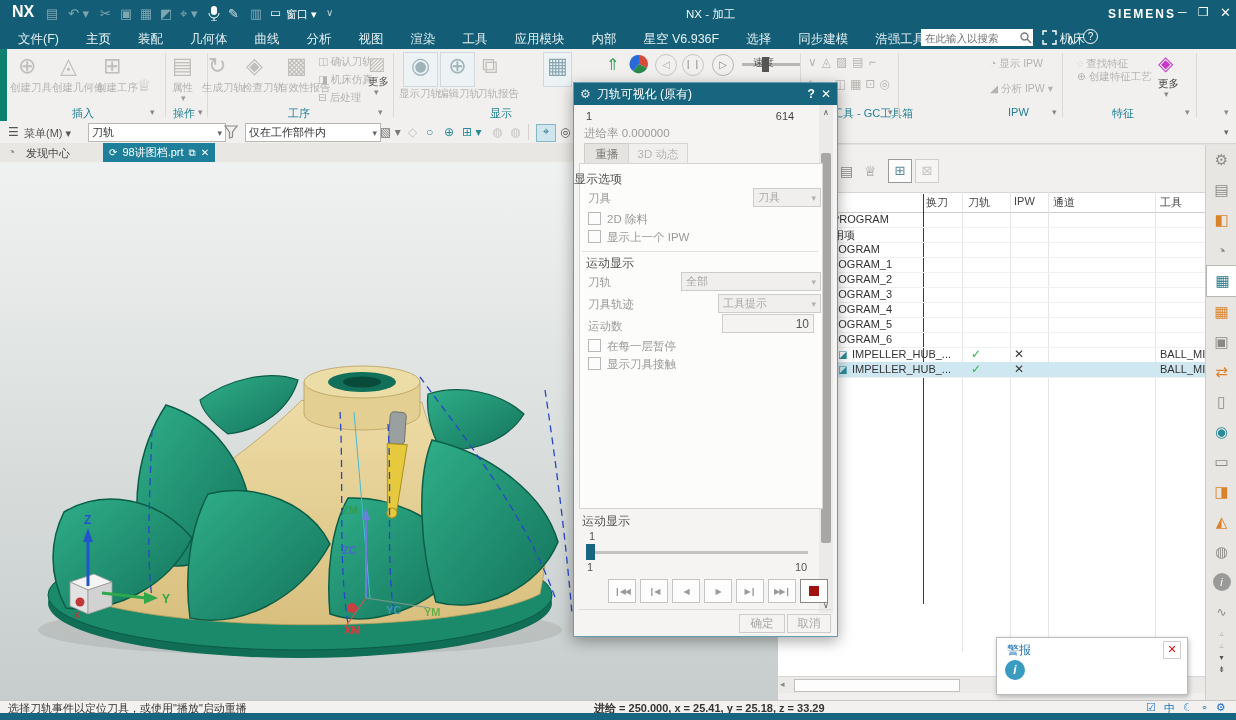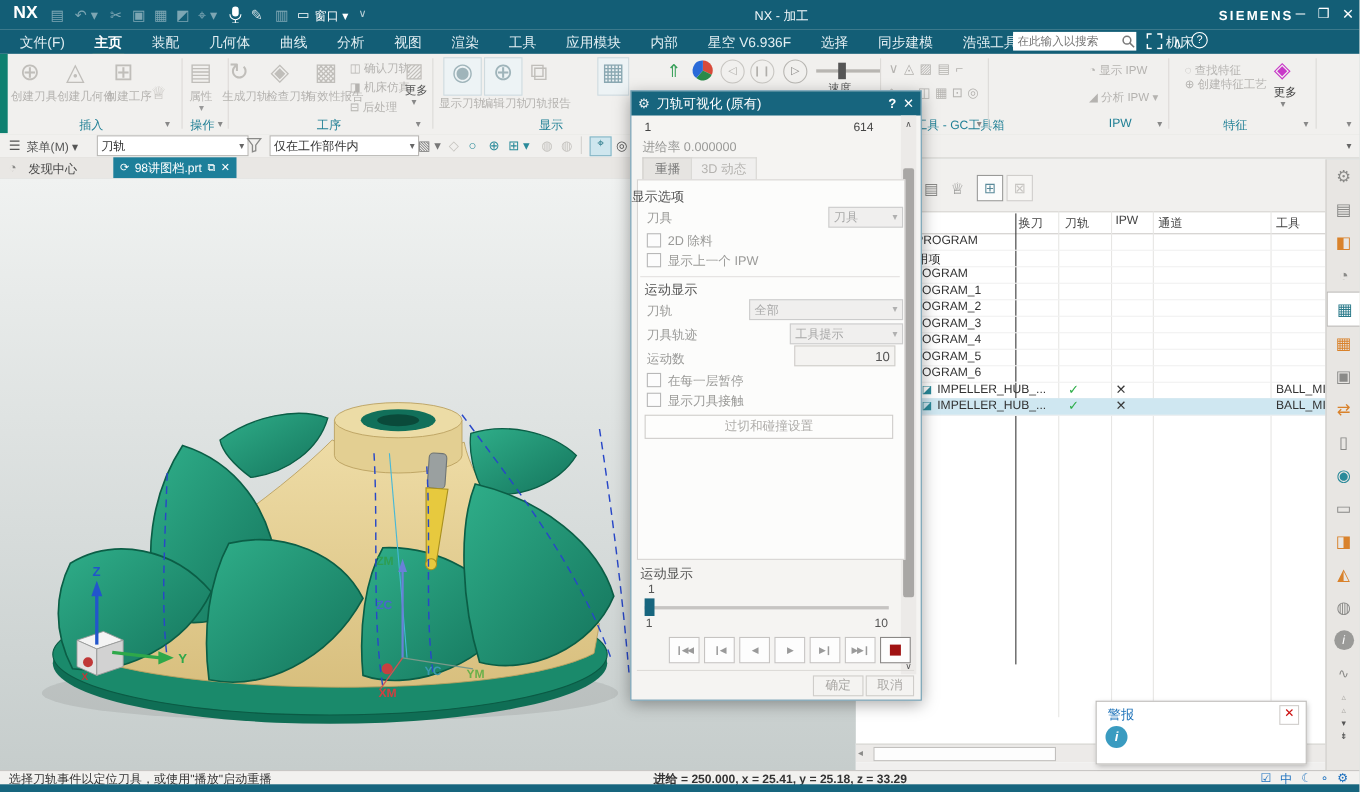--- a/index.html
+++ b/index.html
@@ -4,21 +4,21 @@
 <style>
   html,body{margin:0;padding:0}
   body{width:1236px;height:720px;position:relative;overflow:hidden;
        font-family:"Liberation Sans","DejaVu Sans",sans-serif;background:#dfe3e2;font-size:12px}
   .abs{position:absolute}
   
   .titlebar{left:0;top:0;width:1236px;height:27px;background:#135e76;color:#fff}
   .menubar{left:0;top:27px;width:1236px;height:22px;background:#135e76;color:#e8f2f5}
   .qicon{color:rgba(255,255,255,.45);font-size:13px;margin-right:9px}
   .menu-tab{font-size:12.5px;color:#e3eff3;padding:2px 2px;cursor:default}
-  .menu-tab.active{color:#fff;font-weight:bold;border-bottom:3px solid #d9c878;padding-bottom:1px}
+  .menu-tab.active{color:#fff;font-weight:normal;border-bottom:3px solid #d9c878;padding-bottom:1px}
   
   .ribbon{left:0;top:49px;width:1236px;height:73px;background:#f1f0ee;border-bottom:1px solid #d5d3d1}
   .glabel{color:#1f7f95;font-size:11px}
   .dis{color:#b5b3b0}
   .bigico{font-size:22px;color:#c0beba;line-height:26px}
   .vsep{width:1px;background:#dcdad7;top:4px;height:64px}
   .boxico{background:#edf3f5;border:1px solid #cfdade}
   
   .toolbar2{left:0;top:122px;width:1236px;height:21px;background:#f1f0ee;border-bottom:1px solid #d8d6d3;color:#555}
   .combo{background:#fff;border:1px solid #b9b7b4;height:17px;font-size:11px;color:#333;display:flex;align-items:center;padding:0 3px}
@@ -165,21 +165,21 @@
     <circle cx="11" cy="11" r="9" fill="#e8e6e2"></circle>
       <path d="M11,11 L11,2 A9,9 0 0 1 19,15 Z" fill="#d84a3a"></path>
       <path d="M11,11 L19,15 A9,9 0 0 1 5,18 Z" fill="#2a8a4a"></path>
       <path d="M11,11 L5,18 A9,9 0 0 1 11,2 Z" fill="#2a6ad8"></path>
     </svg>
   <span class="abs" style="left:655px;top:5px;width:20px;height:20px;border:1px solid #c8c6c2;border-radius:50%;text-align:center;line-height:19px;color:#b0aeaa;font-size:10px">◁</span>
   <span class="abs" style="left:682px;top:5px;width:20px;height:20px;border:1px solid #c8c6c2;border-radius:50%;text-align:center;line-height:19px;color:#b0aeaa;font-size:9px;letter-spacing:1px">❙❙</span>
   <span class="abs" style="left:712px;top:5px;width:20px;height:20px;border:1px solid #b8b6b2;border-radius:50%;text-align:center;line-height:19px;color:#8a8886;font-size:10px">▷</span>
   <div class="abs" style="left:742px;top:14px;width:58px;height:3px;background:#b8b6b2"></div>
   <div class="abs" style="left:762px;top:8px;width:7px;height:15px;background:#555"></div>
-  <span class="abs" style="left:753px;top:25px;font-size:10.5px;color:#555">速度</span>
+  <span class="abs" style="left:753px;top:7px;font-size:10.5px;color:#555">速度</span>
   <div class="abs vsep" style="left:800px"></div>
 
   <div class="abs dis" style="left:808px;top:6px;font-size:12px;letter-spacing:5px">∨◬▨▤⌐</div>
   <div class="abs dis" style="left:806px;top:28px;font-size:12px;letter-spacing:4px">◇▭◫▦⊡◎</div>
   <span class="abs glabel" style="left:810px;top:57px">加工工具 - GC工具箱</span>
   <span class="abs" style="left:888px;top:58px;color:#888;font-size:9px">▾</span>
   <div class="abs vsep" style="left:898px"></div>
 
   <span class="abs dis" style="left:990px;top:8px;font-size:10.5px"><span>◔ </span><span>显示 IPW</span></span>
   <span class="abs dis" style="left:990px;top:33px;font-size:10.5px"><span>◢ </span><span>分析 IPW</span> ▾</span>
@@ -457,21 +457,20 @@
     </div>
   <span class="abs dtext" style="left:14px;top:214px">刀具轨迹</span>
   <div class="abs ddrop" style="left:144px;top:211px;width:93px">
       <span>工具提示</span>
       <span class="dd">▾</span>
     </div>
   <span class="abs dtext" style="left:14px;top:236px">运动数</span>
   <input class="abs" style="left: 148px; top: 231px; width: 84px; height: 15px; border: 1px solid rgb(207, 205, 202); background: rgb(244, 243, 241); text-align: right; font-size: 12px; color: rgb(85, 85, 85); padding-right: 4px;" value="10">
   <div class="abs" style="left:14px;top:256px"><span class="cb"></span><span class="dtext">在每一层暂停</span></div>
   <div class="abs" style="left:14px;top:274px"><span class="cb"></span><span class="dtext">显示刀具接触</span></div>
-  <div class="abs" style="left:12px;top:294px;width:224px;height:20px;background:#fdfdfc;border:1px solid #cfcdca;text-align:center;line-height:20px;color:#b0aeab;font-size:11.5px">过切和碰撞设置</div>
 
   <span class="abs dhead" style="left:8px;top:430px">运动显示</span>
   <span class="abs" style="left:15px;top:447px;color:#555;font-size:11px">1</span>
   <div class="abs" style="left:12px;top:468px;width:222px;height:3px;background:#c6c4c2"></div>
   <div class="abs" style="left:12px;top:461px;width:9px;height:16px;background:#17657e"></div>
   <span class="abs" style="left:13px;top:478px;color:#555;font-size:11px">1</span>
   <span class="abs" style="left:221px;top:478px;color:#555;font-size:11px">10</span>
 
   <div class="abs" style="left:34px;top:496px;display:flex;gap:4px">
     <div class="pbtn">❙◀◀</div>

